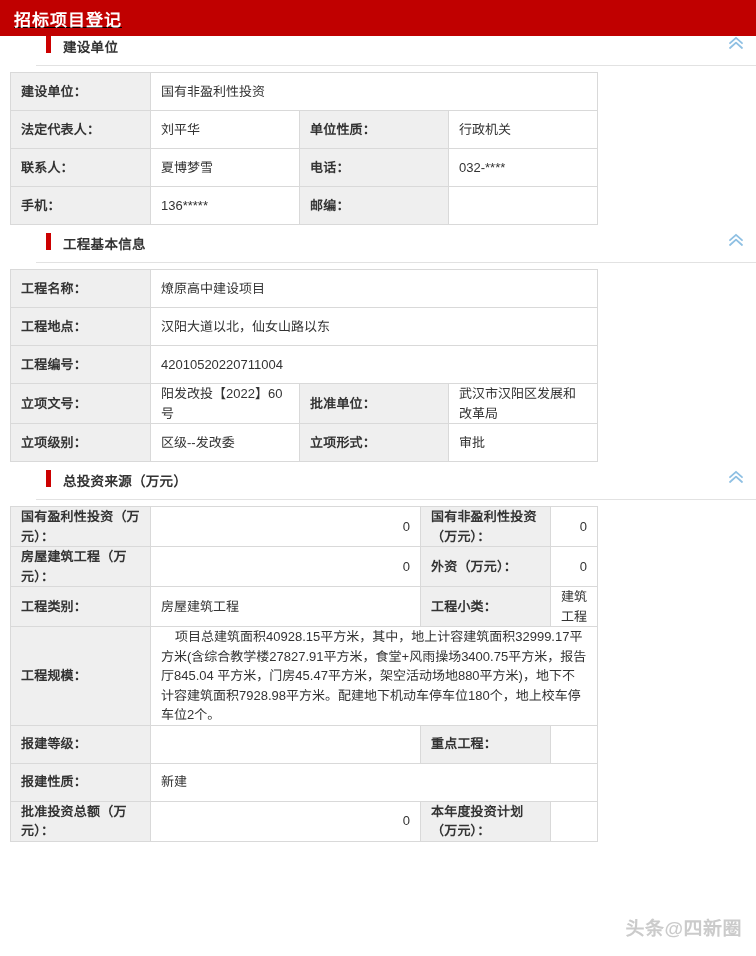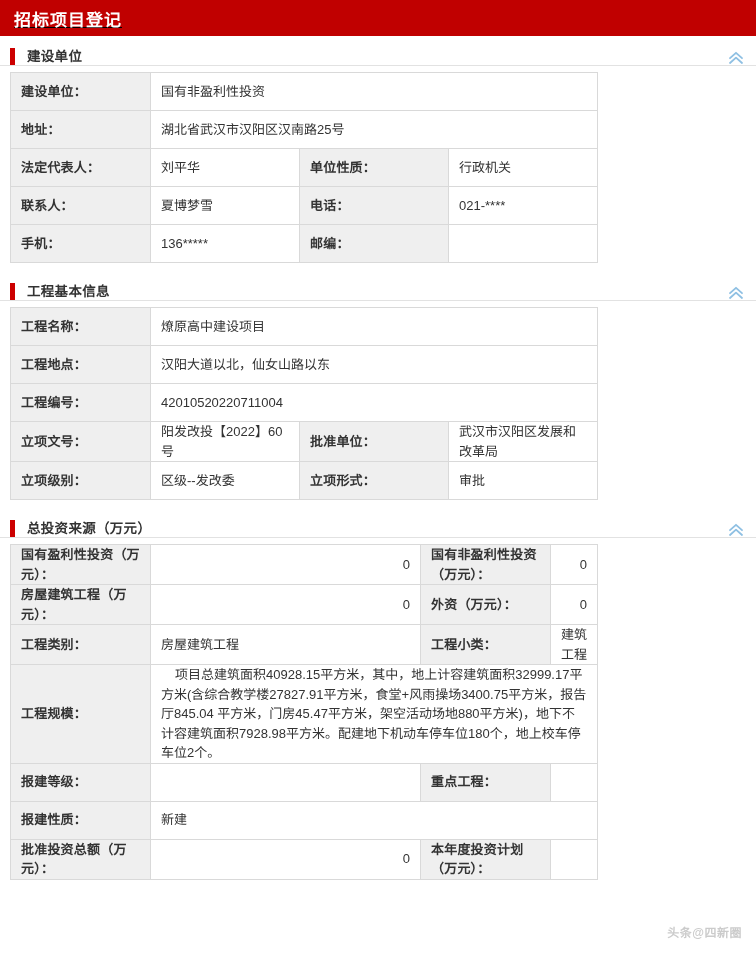--- a/index.html
+++ b/index.html
@@ -27,23 +27,24 @@
     font-weight: 700;
     letter-spacing: 1px;
   }
 
   
   .section-head {
     height: 30px;
     background: #ffffff;
     border-bottom: 1px solid #e2e2e2;
     display: flex;
-    align-items: flex-end;
+    align-items: flex-start;
     padding: 0 12px 0 10px;
     position: relative;
+    margin-left: 36px;
   }
   .section-head .redbar {
     width: 5px;
     height: 17px;
     background: #cc0000;
     margin-right: 12px;
     flex: 0 0 auto;
   }
   .section-head .sec-title {
     font-size: 13.5px;
@@ -99,21 +100,21 @@
     line-height: 1.62;
     font-size: 12.6px;
     text-indent: 14px;
   }
 
   
   .watermark {
     position: absolute;
     right: 14px;
     bottom: 16px;
-    font-size: 12px;
+    font-size: 19px;
     font-weight: 700;
     color: #b8b8b8;
     opacity: .72;
     letter-spacing: .5px;
     pointer-events: none;
   }
   .spacer { height: 8px; }
 </style>
 </head>
 <body>
@@ -135,34 +136,30 @@
     </span>
   </div>
   <div class="tbl-wrap">
     <table class="form">
       <tbody>
           <tr>
         <td class="lbl" style="width:140px">建设单位：</td>
         <td class="val" colspan="3">国有非盈利性投资</td>
       </tr>
       <tr>
-        <td class="lbl">地址：</td>
-        <td class="val" colspan="3">湖北省武汉市汉阳区汉南路25号</td>
-      </tr>
-      <tr>
         <td class="lbl" style="width:140px">法定代表人：</td>
         <td class="val" style="width:240px">刘平华</td>
         <td class="lbl" style="width:134px">单位性质：</td>
         <td class="val">行政机关</td>
       </tr>
       <tr>
         <td class="lbl">联系人：</td>
         <td class="val">夏博梦雪</td>
         <td class="lbl">电话：</td>
-        <td class="val">021-****</td>
+        <td class="val">032-****</td>
       </tr>
       <tr>
         <td class="lbl">手机：</td>
         <td class="val">136*****</td>
         <td class="lbl">邮编：</td>
         <td class="val"></td>
       </tr>
     </tbody>
       </table>
   </div>

